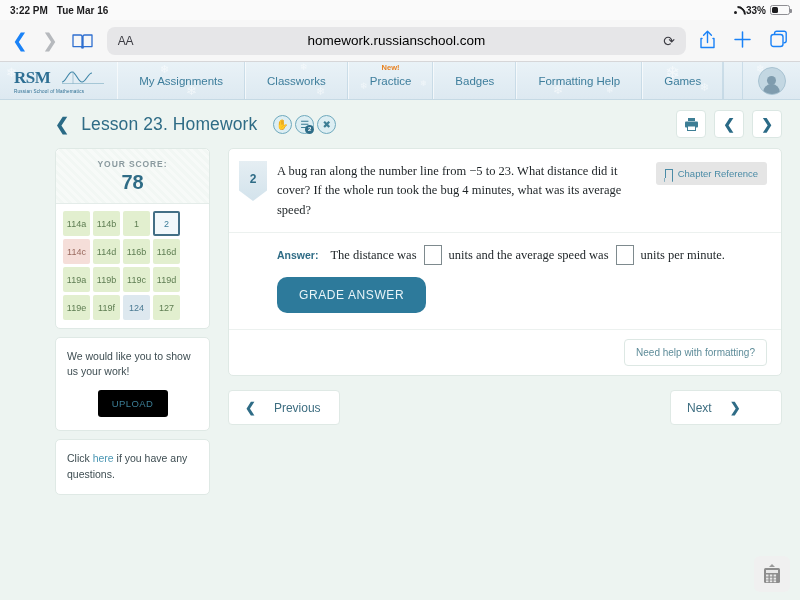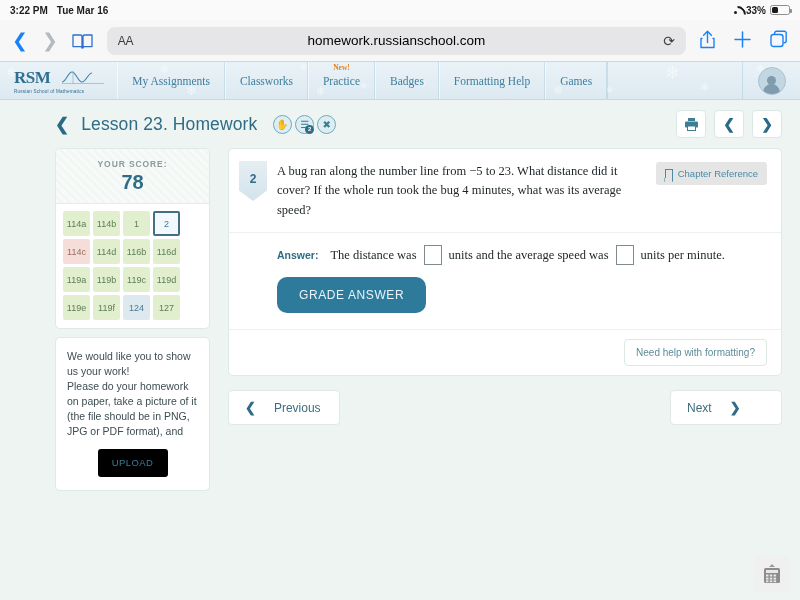--- a/index.html
+++ b/index.html
@@ -72,24 +72,24 @@
     position: absolute; color: #ffffff; opacity: .55; pointer-events: none;
     font-size: 11px; line-height: 1;
   }
   .logo { display: flex; flex-direction: column; justify-content: center; padding: 0 12px 0 14px; z-index:2; }
   .logo-top { display: flex; align-items: center; gap: 11px; }
   .logo-rsm { font-size: 17px; font-weight: bold; color: #2e6f93; letter-spacing: -0.5px; font-family: "Liberation Serif", serif;}
   .logo-sub { font-size: 4.6px; color: #2e6f93; letter-spacing: .2px; margin-top: 1px; }
   .navtabs { display: flex; align-items: stretch; z-index: 2; }
   .navtab {
     display: flex; align-items: center; justify-content: flex-start;
-    padding: 0 14px; font-size: 11.5px; color: #3e7e9c;
+    padding: 0 21px; font-size: 11.5px; color: #3e7e9c;
     border-left: 1px solid rgba(255,255,255,.65);
     border-right: 1px solid rgba(168,198,214,.45);
-    position: relative; white-space: nowrap; font-family: Liberation Serif, serif;
+    position: relative; white-space: nowrap;
   }
   .navtab.active { background: #eef3d8; color: #5a7a43; }
   .newbadge {
     position: absolute; top: 1px; left: 50%; transform: translateX(-50%);
     font-size: 7.5px; color: #e8811f; font-weight: bold;
   }
   .nav-spacer { flex: 1; border-left: 1px solid rgba(168,198,214,.45); }
   .avatar-wrap {
     width: 58px; display: flex; align-items: center; justify-content: center;
     border-left: 1px solid rgba(168,198,214,.45); z-index: 2;
@@ -391,24 +391,26 @@
           <div class="cell">119d</div>
           <div class="cell">119e</div>
           <div class="cell">119f</div>
           <div class="cell blue">124</div>
           <div class="cell">127</div>
         </div>
       </div>
 
       <div class="card work-card">
         <div>We would like you to show us your work!</div>
-        <div>Please do your homework on paper, take a picture of it (the file should be in PNG, JPG or PDF format), and</div>
         <div class="upload-btn">UPLOAD</div>
       </div>
 
+      <div class="card qcard">
+        <span>Click </span><a href="#">here</a><span> if you have any questions.</span>
+      </div>
     </div>
 
     <div class="rightcol">
       <div class="qpanel">
         <div class="qrow">
           <div class="qnum-wrap">
             <div class="qnum">2</div>
           </div>
           <div class="qtext">A bug ran along the number line from −5 to 23. What distance did it cover? If the whole run took the bug 4 minutes, what was its average speed?</div>
           <div class="chapter-ref">

